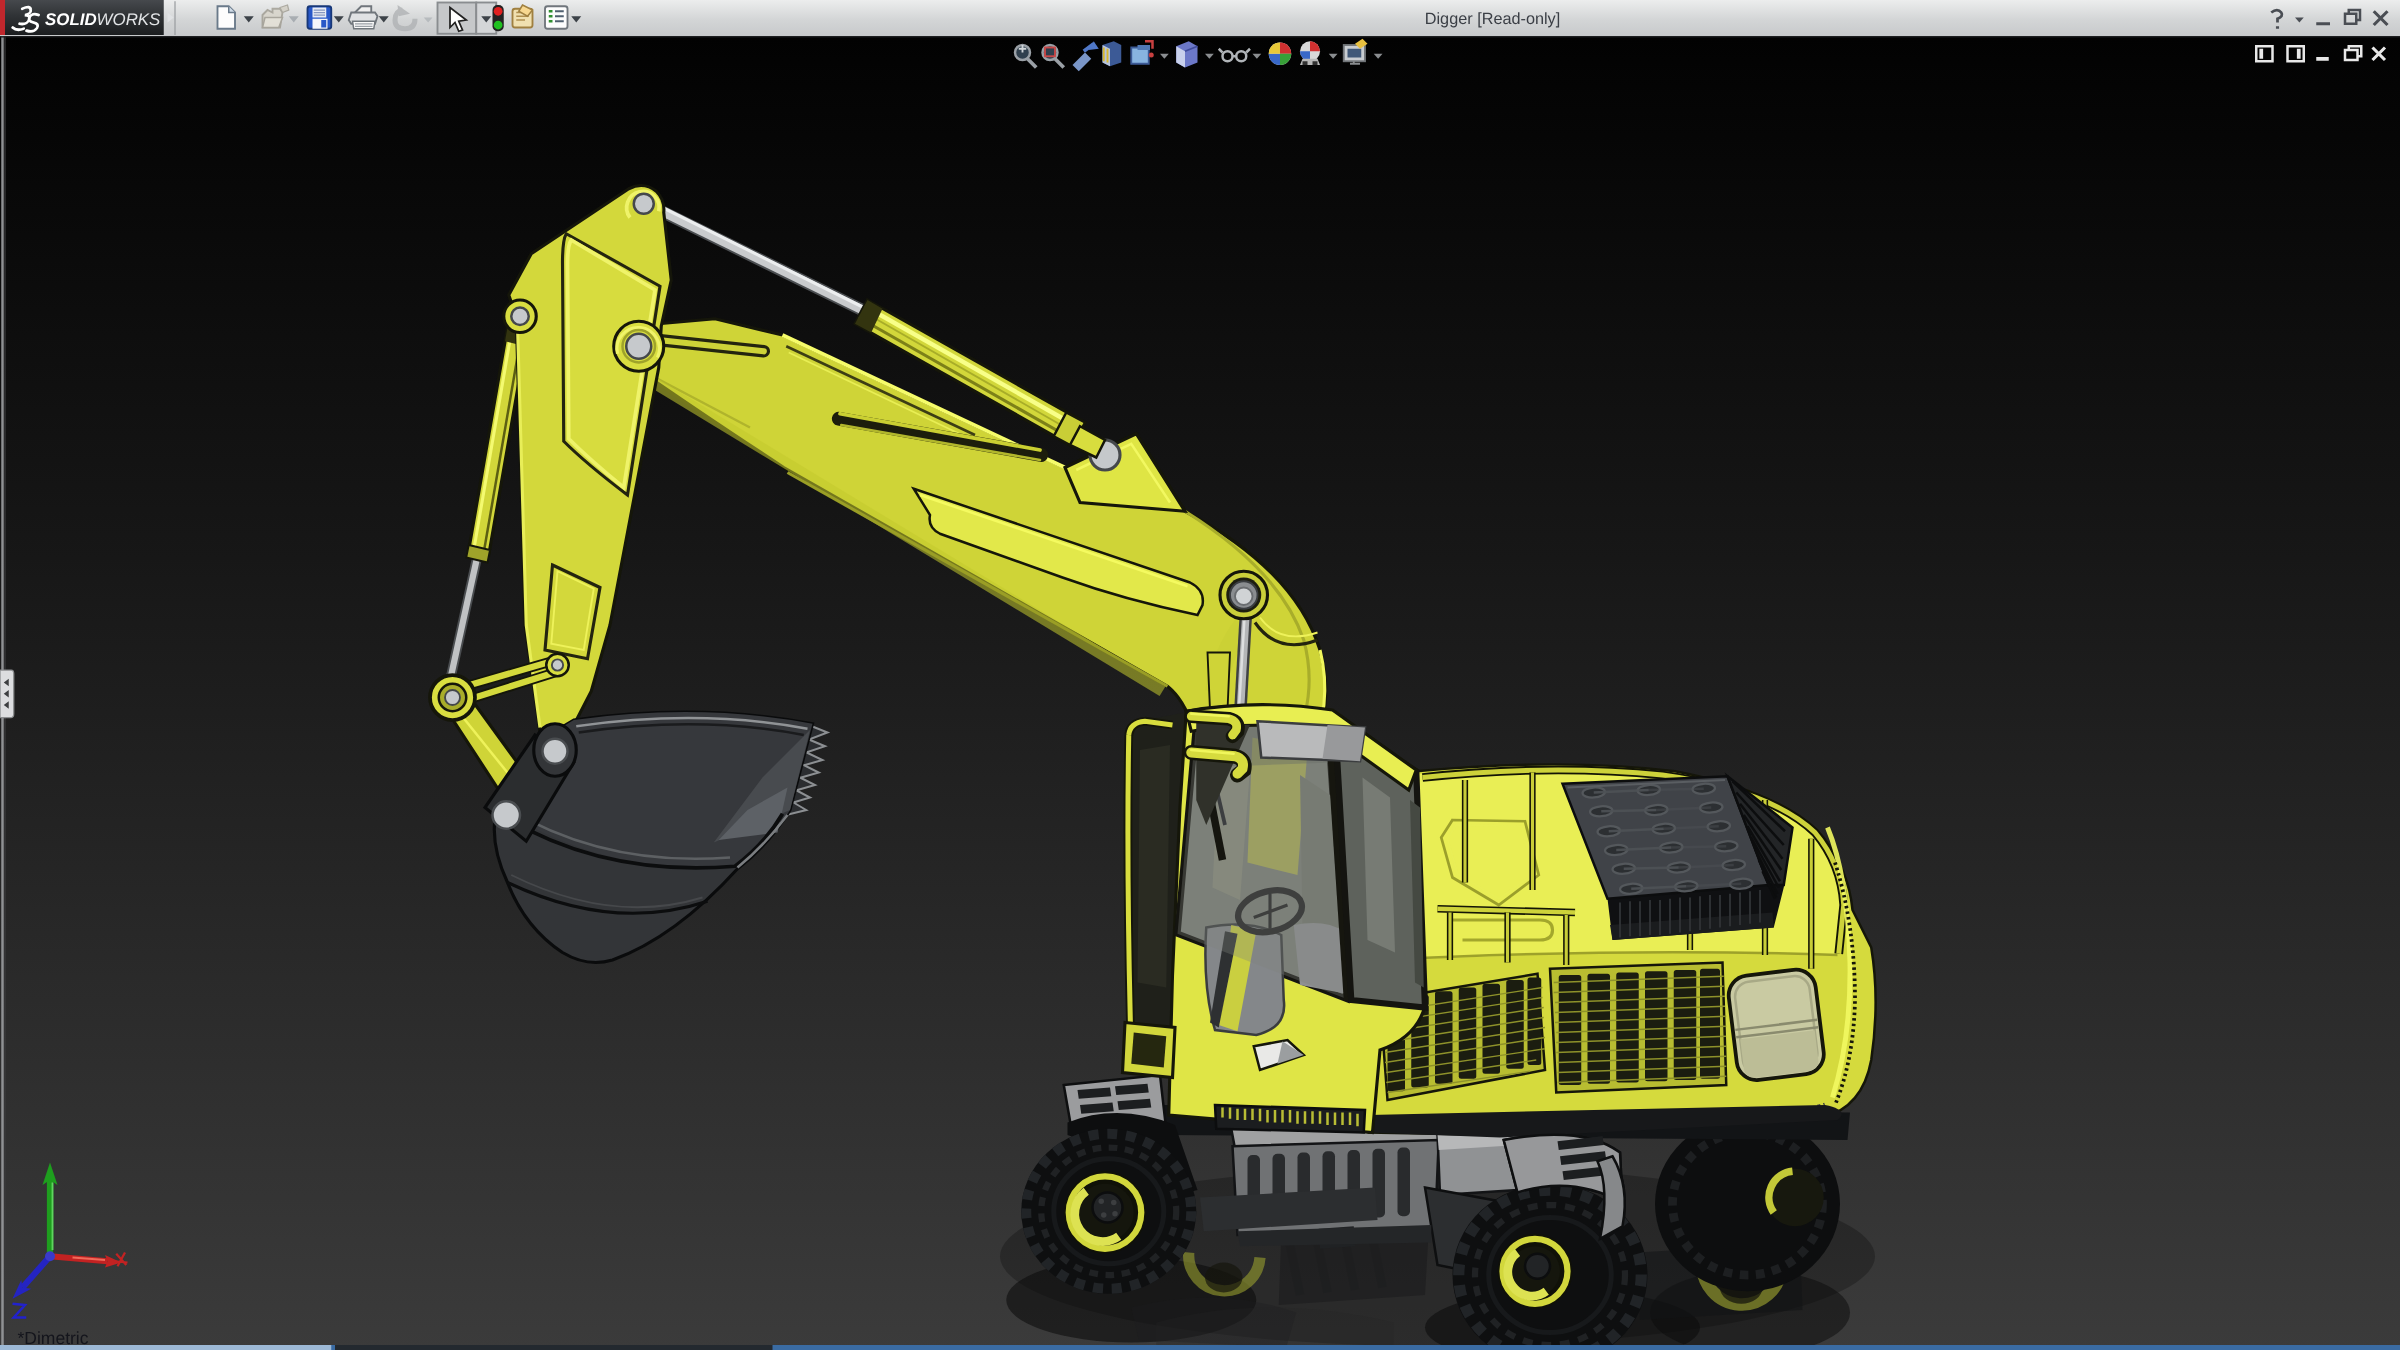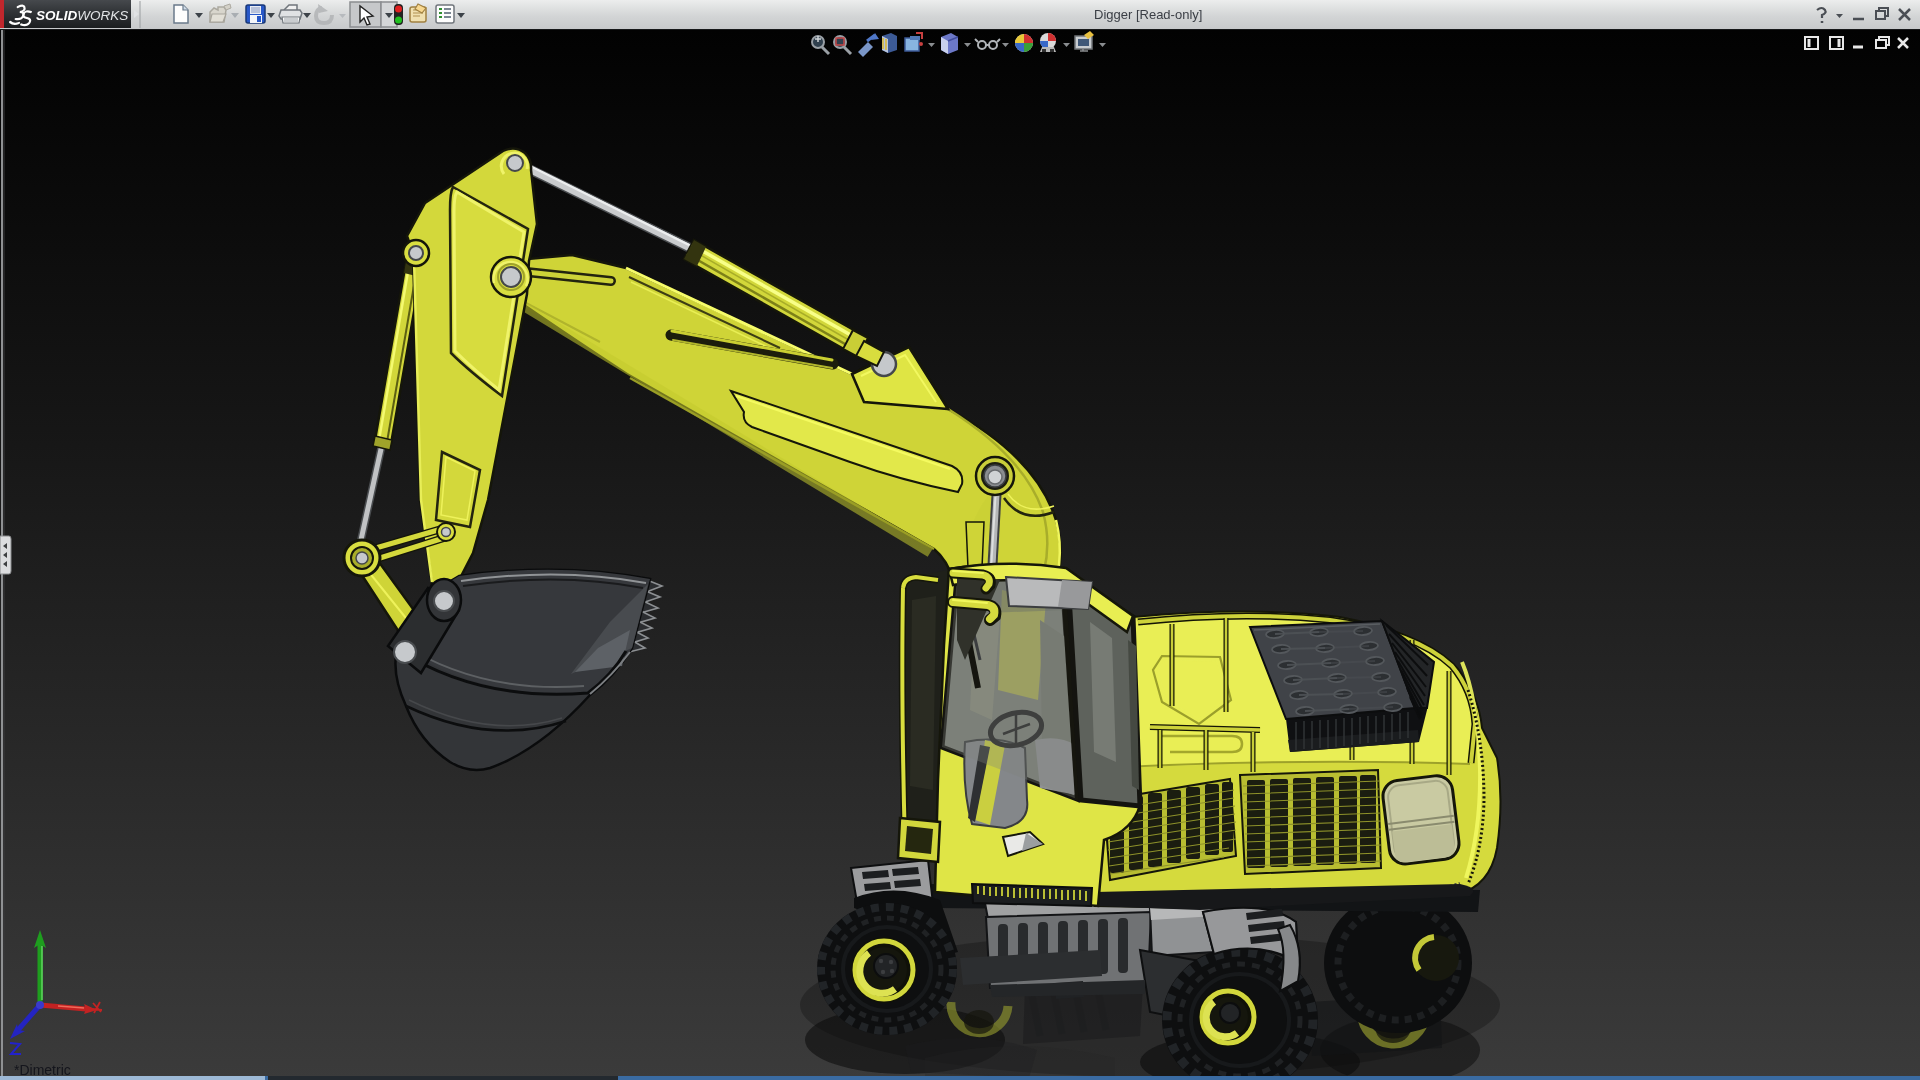--- a/index.html
+++ b/index.html
@@ -2,21 +2,21 @@
 <html><head>
 <meta charset="utf-8">
 <style>
   html,body{margin:0;padding:0;background:#000;}
   #page{position:relative;width:1920px;height:1080px;overflow:hidden;font-family:"Liberation Sans",sans-serif;}
   #titlebar{position:absolute;left:0;top:0;width:1920px;height:29px;
     background:linear-gradient(#eceded,#d3d5d6 55%,#c7c9cb);border-bottom:1px solid #17181a;}
   #logoblock{position:absolute;left:0;top:0;width:131px;height:28px;
     background:linear-gradient(#46494d,#303336 45%,#1b1d1f);}
   #redbar{position:absolute;left:0;top:0;width:4px;height:28px;background:#c1272d;}
-  #title{position:absolute;left:1094px;top:7px;width:200px;font-size:13px;color:#3a3e45;}
+  #title{position:absolute;left:1094px;top:7px;width:200px;font-size:13px;color:#3a3e45;text-align:center;}
   #viewport{position:absolute;left:0;top:29px;width:1549px;height:1051px;}
 </style>
 </head>
 <body>
 <div id="page">
   <div id="viewport">
     <svg width="1920" height="1051" viewBox="0 29 1920 1051">
       <defs>
         <linearGradient id="bg" x1="0" y1="29" x2="0" y2="1080" gradientUnits="userSpaceOnUse">
           <stop offset="0" stop-color="#020202"></stop>

